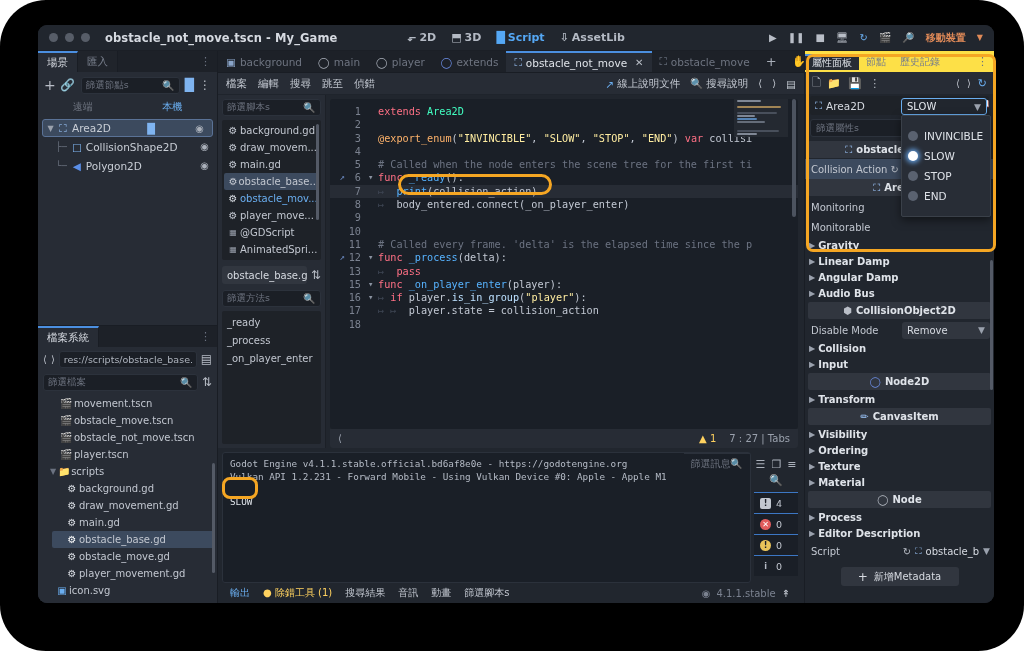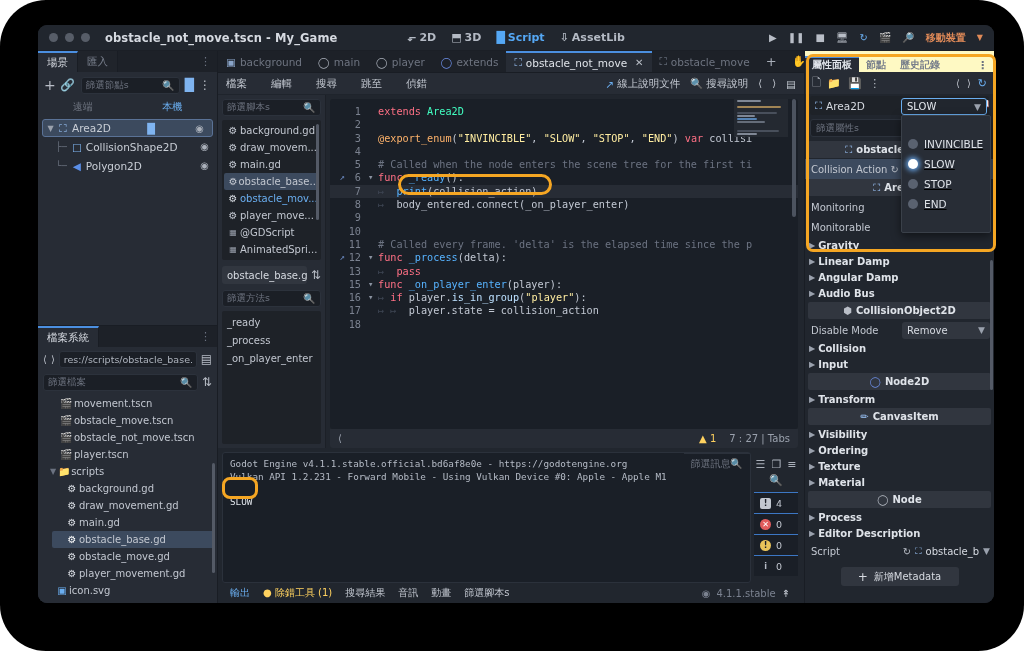--- a/index.html
+++ b/index.html
@@ -125,21 +125,21 @@
     height: 22px; display: flex; align-items: stretch; background: #1d2128;
     border-bottom: 1px solid #191d24; font-size: 10.5px;
   }
   .stab { display: flex; align-items: center; gap: 4px; padding: 0 8px; color: #6e7480; }
   .stab.active { background: #272c35; color: #dfe3e9; border-top: 2px solid #4b8fe0; }
   .stab .x { margin-left: 4px; font-size: 10px; color: #b9bec7; }
   .stab-plus { display: flex; align-items: center; padding: 0 8px; color: #a8aeb8; font-size: 13px; }
   .stab-right { margin-left: auto; display: flex; align-items: center; padding: 0 8px; color: #9aa1ad; font-size: 11px; }
 
   .menu-row {
-    height: 22px; display: flex; align-items: center; gap: 24px;
+    height: 22px; display: flex; align-items: center; gap: 11px;
     padding: 0 8px; background: #272c35; font-size: 10.5px; color: #c2c7d0;
     border-bottom: 1px solid #1f242c;
   }
   .menu-right { margin-left: auto; display: flex; align-items: center; gap: 10px; }
   .menu-right .mi { display: flex; align-items: center; gap: 3px; }
 
   .editor-area { flex: 1; display: flex; min-height: 0; }
   .script-side { width: 108px; flex: 0 0 108px; display: flex; flex-direction: column; background: #272c35; border-right: 1px solid #1c2027; }
   .filter-box {
     margin: 4px; height: 17px; background: #1b1f26; border: 1px solid #2c323c; border-radius: 3px;
@@ -211,21 +211,21 @@
   .os-count { height: 21px; background: #1a1f27; border-top: 1px solid #3c77c4; display: flex; align-items: center; gap: 5px; padding-left: 6px; font-size: 9.5px; color: #c2c7d0; }
   .badge { width: 11px; height: 11px; border-radius: 2px; display: flex; align-items: center; justify-content: center; font-size: 8px; color: #1a1f27; font-weight: bold; }
 
   .statusbar { height: 20px; display: flex; align-items: center; gap: 13px; padding: 0 8px; font-size: 10px; color: #c2c7d0; }
   .sb-out { color: #6aaef0; }
   .sb-dbg { color: #ffd25f; }
   .sb-right { margin-left: auto; display: flex; align-items: center; gap: 6px; color: #7b8290; }
 
   
   .rightcol { width: 190px; flex: 0 0 190px; background: #21262e; display: flex; flex-direction: column; border-left: 1px solid #191d24; position: relative; }
-  .insp-tabs { height: 21px; display: flex; align-items: flex-end; background: #fef9c3; font-weight: bold; }
+  .insp-tabs { height: 21px; display: flex; align-items: center; background: #fde047; }
   .itab { padding: 0 7px; display: flex; align-items: center; font-size: 10px; color: #777e8b; }
   .itab.active { background: #272c35; color: #dfe3e9; border-top: 2px solid #4b8fe0; }
   .itab-more { margin-left: auto; padding: 0 6px; display: flex; align-items: center; color: #6b7280; font-size: 11px; }
   .insp-tb { height: 22px; display: flex; align-items: center; gap: 7px; padding: 0 7px; background: #272c35; color: #b9bec7; font-size: 11px; }
   .insp-tb .sp { margin-left: auto; }
   .node-sel {
     height: 19px; margin: 2px 5px; background: #1e2228; border-radius: 3px;
     display: flex; align-items: center; padding: 0 5px; gap: 4px; font-size: 10.5px; color: #d6dae1;
   }
   .node-sel .cv { margin-left: auto; font-size: 9px; color: #9aa1ad; }
@@ -258,21 +258,21 @@
   
   .dropdown-trigger {
     position: absolute; left: 96px; top: 47px; width: 86px; height: 17px;
     background: #21262e; border: 1.5px solid #6aaef0; border-radius: 3px;
     display: flex; align-items: center; padding: 0 5px; font-size: 10px; color: #e4e8ee; z-index: 40;
   }
   .dropdown-trigger .cv { margin-left: auto; font-size: 9px; color: #9aa1ad; }
   .dropdown-pop {
     position: absolute; left: 96px; top: 64px; width: 90px;
     background: #282d36; border: 1px solid #3a4049; border-radius: 2px;
-    box-shadow: 0 3px 10px rgba(0,0,0,.5); z-index: 41; padding: 18px 0; text-decoration: underline;
+    box-shadow: 0 3px 10px rgba(0,0,0,.5); z-index: 41; padding: 10px 0;
   }
   .dd-item { height: 20px; display: flex; align-items: center; gap: 6px; padding-left: 6px; font-size: 10.5px; color: #dfe3e9; }
   .radio { width: 10px; height: 10px; border-radius: 50%; background: #5a6270; }
   .radio.on { background: #ffffff; box-shadow: 0 0 5px 2px rgba(110,180,255,.85); }
 
   .right-scroll { position: absolute; right: 1px; top: 120px; width: 3px; height: 130px; background: #545a66; border-radius: 2px; }
 
   
   .ring { position: absolute; border: 3px solid #f5a623; border-radius: 9px; pointer-events: none; z-index: 60; }
   .ring.r-code { left: 398px; top: 174px; width: 154px; height: 21px; border-radius: 11px; }

